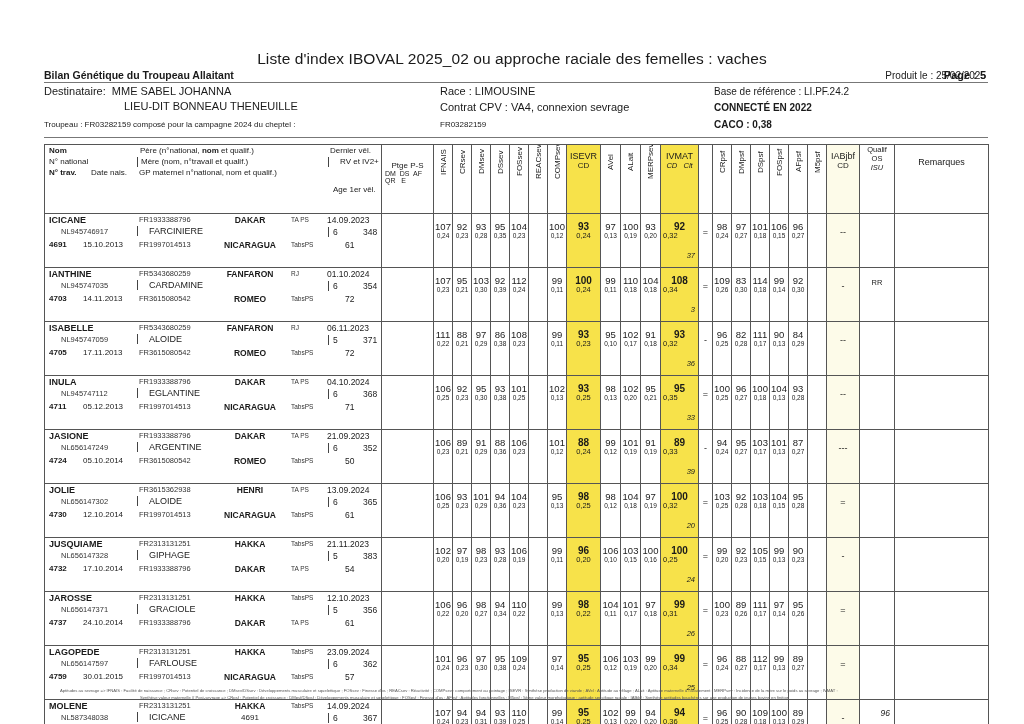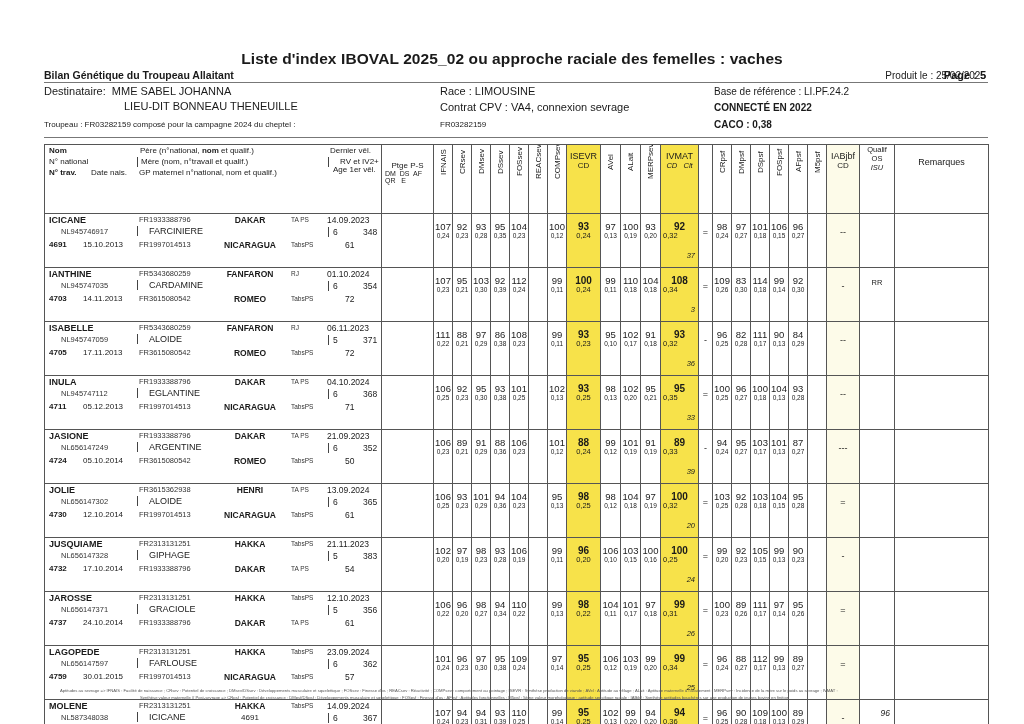--- a/index.html
+++ b/index.html
@@ -1,18 +1,18 @@
 <!DOCTYPE html>
 <html><head>
 <meta charset="utf-8">
 <style>
   html, body { margin:0; padding:0; background:#fff; }
   body { width:1024px; height:724px; overflow:hidden; font-family:"Liberation Sans", sans-serif; color:#1a1a1a; position:relative; }
   .abs { position:absolute; }
-  .title { left:0; width:1024px; top:50px; text-align:center; font-size:15.5px; font-weight:bold; letter-spacing:0.1px; }
+  .title { left:0; width:1024px; top:50px; text-align:center; font-size:15.5px; font-weight:normal; letter-spacing:0.1px; }
   .page { right:38px; top:53px; font-size:11px; font-weight:bold;margin-top:16px; }
   .subtitle { left:44px; top:69px; font-size:10.5px; font-weight:bold; }
   .produit { right:38px; top:70px; font-size:10px; font-weight:normal; }
   .hline { left:44px; width:944px; height:1px; background:#777; }
   .dest { left:44px; top:85px; font-size:11px; }
   .dest2 { left:124px; top:100px; font-size:11px; }
   .troupeau { left:44px; top:120px; font-size:8px; }
   .race { left:440px; top:85px; font-size:11px; }
   .contrat { left:440px; top:101px; font-size:11px; }
   .frnum { left:440px; top:120px; font-size:8px; }
@@ -112,21 +112,21 @@
       <th class="hdr-id">
         <div style="position:absolute;left:4px;top:1px;font-weight:bold">Nom</div>
         <div style="position:absolute;left:95px;top:1px"><span>Père (n°national, </span><b>nom</b><span> et qualif.)</span></div>
         <div style="position:absolute;left:285px;top:1px">Dernier vêl.</div>
         <div style="position:absolute;left:4px;top:12px">N° national</div>
         <div style="position:absolute;left:92px;top:12px;border-left:1px solid #444;padding-left:3px">Mère (nom, n°travail et qualif.)</div>
         <div style="position:absolute;left:283px;top:12px;border-left:1px solid #444;padding-left:11px">RV et IV2+</div>
         <div style="position:absolute;left:4px;top:23px;font-weight:bold">N° trav.</div>
         <div style="position:absolute;left:46px;top:23px">Date nais.</div>
         <div style="position:absolute;left:94px;top:23px">GP maternel n°national, nom et qualif.)</div>
-        <div style="position:absolute;left:288px;top:20px">Age 1er vêl.</div>
+        <div style="position:absolute;left:288px;top:40px">Age 1er vêl.</div>
       </th>
       <th class="hdr-small" style="text-align:left;padding:16px 3px">
         <div style="text-align:center;font-size:8px">Ptge P-S</div>
         <div style="white-space:pre;font-size:7px">DM  DS  AF</div>
         <div style="white-space:pre;font-size:7px">QR   E</div>
       </th>
       <th>
           <span class="vert">IFNAIS</span>
         </th>
       <th>

